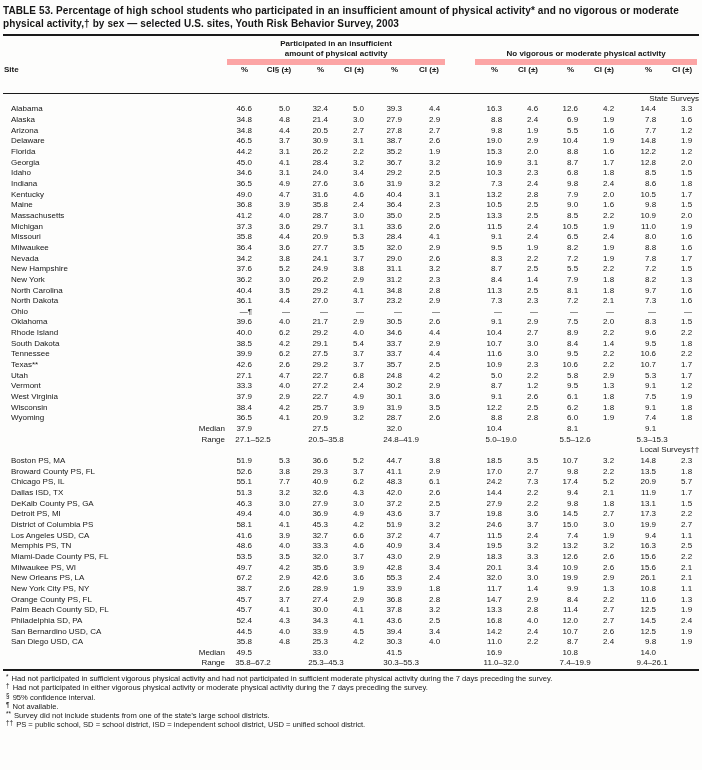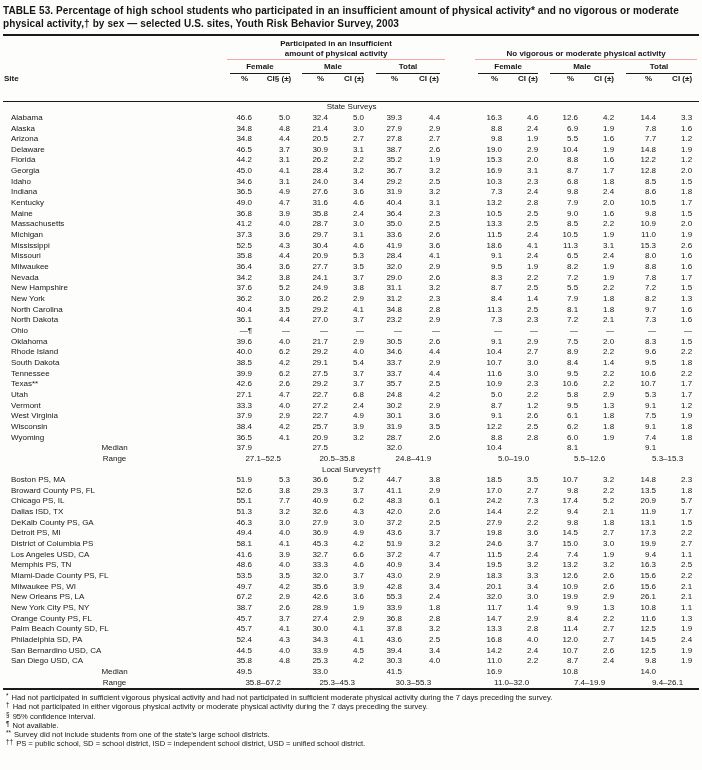--- a/index.html
+++ b/index.html
@@ -12,36 +12,36 @@
   .title{
     font-size:10px;font-weight:bold;line-height:12.5px;letter-spacing:.1px;
     margin-bottom:4px;
   }
   table{border-collapse:collapse;table-layout:fixed;width:696px;
         border-top:2.4px solid #1a1a1a;border-bottom:2px solid #1a1a1a;}
   th,td{font-size:8px;padding:0;vertical-align:bottom;white-space:nowrap;overflow:visible;}
   thead th{font-weight:bold;}
   
   .grp-row th{padding-top:3px;}
-  .grp-inner{border-bottom:1px solid #fca5a5;padding-bottom:1px;line-height:9.6px;text-align:center;margin:0 2px;}
+  .grp-inner{border-bottom:6px solid #fca5a5;padding-bottom:1px;line-height:9.6px;text-align:center;margin:0 2px;}
   
   .sex-row th{padding-top:2px;}
   .ul{display:block;text-align:center;border-bottom:1px solid #1a1a1a;margin:0 7px 0 5px;padding-bottom:1px;line-height:9.5px;}
   
   .ci-row th{border-bottom:1.8px solid #1a1a1a;padding-bottom:18px;line-height:9.5px;}
   .ci-row .pcth{text-align:right;padding-right:13px;}
   .ci-row .cith{text-align:center;}
   .ci-row .site-label{text-align:left;padding-left:1px;vertical-align:bottom;}
   
   tbody td{line-height:10.65px;}
   td.site{text-align:left;padding-left:8px;}
-  td.seclab{text-align:center;padding-left:1px;}
+  td.seclab{text-align:right;padding-left:1px;}
   td.pct{text-align:right;padding-right:9px;}
   td.ci{text-align:right;padding-right:7px;}
-  td.range{text-align:right;padding-right:16px;}
+  td.range{text-align:center;padding-right:16px;}
   td.gapc{}
   
   .footnotes{margin-top:3px;padding-left:3px;}
   .fn{font-size:7.6px;line-height:9.2px;text-indent:-7px;padding-left:7px;}
   .fn-m{font-size:6.3px;position:relative;top:-2px;padding-right:1px;}
 </style>
 </head>
 <body>
 
 <div class="page">
@@ -72,42 +72,20 @@
           <div class="grp-inner">
             <span>Participated in an insufficient</span><br>
             <span>amount of physical activity</span>
           </div>
         </th>
         <th></th>
         <th colspan="6">
           <div class="grp-inner">No vigorous or moderate physical activity</div>
         </th>
       </tr>
-      <tr class="sex-row">
-        <th></th>
-        <th colspan="2">
-            <span class="ul">Female</span>
-          </th>
-        <th colspan="2">
-            <span class="ul">Male</span>
-          </th>
-        <th colspan="2">
-            <span class="ul">Total</span>
-          </th>
-        <th></th>
-        <th colspan="2">
-            <span class="ul">Female</span>
-          </th>
-        <th colspan="2">
-            <span class="ul">Male</span>
-          </th>
-        <th colspan="2">
-            <span class="ul">Total</span>
-          </th>
-      </tr>
       <tr class="ci-row">
         <th class="site-label">Site</th>
         <th class="pcth">%</th>
         <th class="cith">CI§ (±)</th>
         <th class="pcth">%</th>
         <th class="cith">CI (±)</th>
         <th class="pcth">%</th>
         <th class="cith">CI (±)</th>
         <th></th>
         <th class="pcth">%</th>
@@ -308,36 +286,20 @@
           <td class="ci">2.6</td>
           <td class="gapc"></td>
           <td class="pct">11.5</td>
           <td class="ci">2.4</td>
           <td class="pct">10.5</td>
           <td class="ci">1.9</td>
           <td class="pct">11.0</td>
           <td class="ci">1.9</td>
         </tr>
         <tr>
-          <td class="site">Mississippi</td>
-          <td class="pct">52.5</td>
-          <td class="ci">4.3</td>
-          <td class="pct">30.4</td>
-          <td class="ci">4.6</td>
-          <td class="pct">41.9</td>
-          <td class="ci">3.6</td>
-          <td class="gapc"></td>
-          <td class="pct">18.6</td>
-          <td class="ci">4.1</td>
-          <td class="pct">11.3</td>
-          <td class="ci">3.1</td>
-          <td class="pct">15.3</td>
-          <td class="ci">2.6</td>
-        </tr>
-        <tr>
           <td class="site">Missouri</td>
           <td class="pct">35.8</td>
           <td class="ci">4.4</td>
           <td class="pct">20.9</td>
           <td class="ci">5.3</td>
           <td class="pct">28.4</td>
           <td class="ci">4.1</td>
           <td class="gapc"></td>
           <td class="pct">9.1</td>
           <td class="ci">2.4</td>

